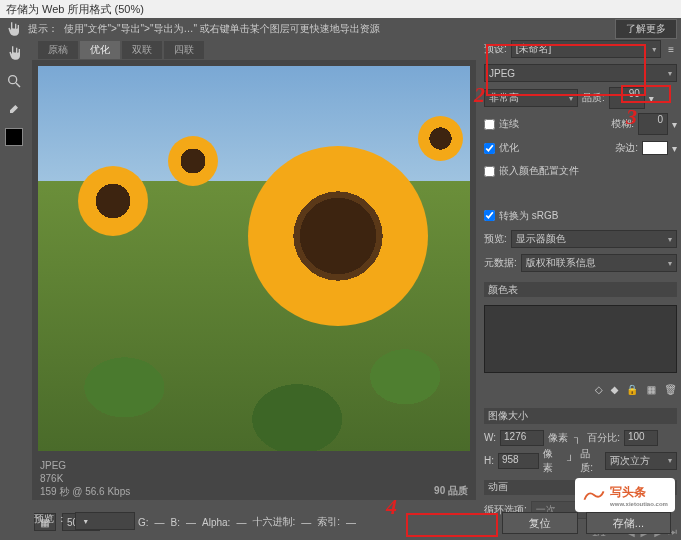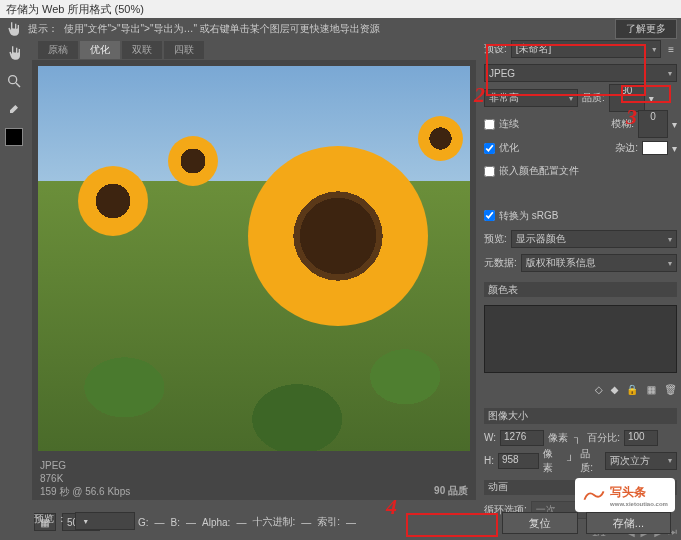--- a/index.html
+++ b/index.html
@@ -29,21 +29,21 @@
   .preview-info .left span { display:block; line-height:13px; }
   .bottombar { height: 36px; background: #535353; display:flex; align-items:center; padding: 2px 6px; gap:6px; position:relative; }
   .dd { background: #454545; border:1px solid #333; height:18px; padding:0 4px; display:flex; align-items:center; gap:4px; font-size:10px; color:#ccc; }
   .dd .arr { font-size:8px; }
   .btn { background:#5a5a5a; border:1px solid #333; height:22px; padding:0 26px; color:#ddd; font-size:11px; display:flex; align-items:center; }
   .right { flex: 1; background:#535353; padding: 0 4px; overflow:hidden; display:flex; flex-direction:column; gap:6px; position:relative; }
   .row { display:flex; align-items:center; height:20px; gap:4px; font-size:10px; }
   .label { color:#ccc; }
   .select { flex:1; background:#454545; border:1px solid #333; height:18px; padding:0 4px; display:flex; align-items:center; justify-content:space-between; color:#ccc; }
   .select .arr { font-size:8px; color:#aaa; }
-  .input { width:36px; background:#454545; border:1px solid #333; height:28px; padding:0 4px; color:#ccc; text-align:center; }
+  .input { width:36px; background:#454545; border:1px solid #333; height:22px; padding:0 4px; color:#ccc; text-align:right; }
   .chk { display:flex; align-items:center; gap:4px; }
   .chk input { width:11px; height:11px; }
   .section-hdr { background:#454545; height:18px; padding:0 4px; display:flex; align-items:center; color:#ccc; margin-top:4px; }
   .colortable { background:#3a3a3a; border:1px solid #222; height:80px; margin:2px 0; }
   .redbox { position:absolute; border:2px solid #e02020; pointer-events:none; }
   .rednum { position:absolute; color:#e02020; font-size:22px; font-weight:bold; font-style:italic; font-family:"Times New Roman",serif; pointer-events:none; }
   .watermark { position:absolute; right:6px; bottom:28px; width:100px; height:34px; background:#fff; border-radius:4px; display:flex; align-items:center; justify-content:center; font-size:12px; color:#e06030; font-weight:bold; }
   .watermark .logo { width:24px; height:16px; margin-right:4px; }
   .small-field { width:44px; background:#454545; border:1px solid #333; height:16px; padding:0 3px; color:#ccc; }
   .rowb { display:flex; align-items:center; gap:4px; font-size:10px; height:18px; }

